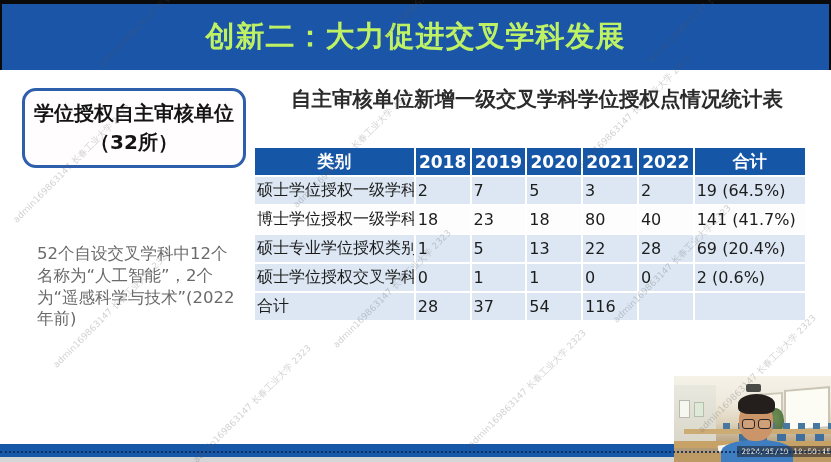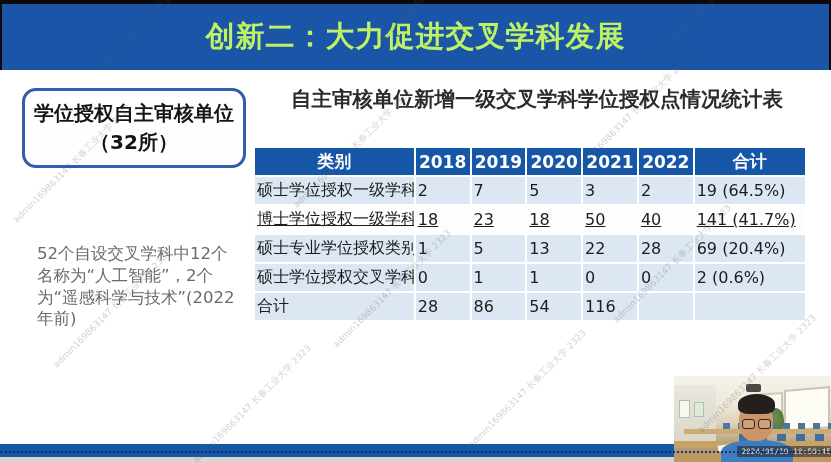--- a/index.html
+++ b/index.html
@@ -40,21 +40,21 @@
   }
   table.stat th{
     background:#1556a6;color:#ffffff;font-size:17px;font-weight:bold;
     height:27px;padding:0;text-align:center;
   }
   table.stat td{
     font-size:16px;color:#1c1c1c;height:27px;padding:0 2px;
     white-space:nowrap;overflow:hidden;
   }
   table.stat tr.alt td{background:#dce7f3;}
-  table.stat tr.plain td{background:#fdfdfd;text-decoration:underline;}
+  table.stat tr.plain td{background:#fdfdfd;}
 
   
   .bottom-blue{position:absolute;left:0;top:444px;width:831px;height:13px;background:#1757a8;}
   .bottom-gray{position:absolute;left:0;top:457px;width:831px;height:5px;background:#d6d6d6;}
   .dotted-line{
     position:absolute;left:0;top:451px;width:831px;height:0;
     border-top:2px dotted rgba(12,40,90,0.85);z-index:60;
   }
 
   
@@ -150,21 +150,21 @@
           <td>5</td>
           <td>3</td>
           <td>2</td>
           <td>19 (64.5%)</td>
         </tr>
         <tr class="plain">
           <td>博士学位授权一级学科</td>
           <td>18</td>
           <td>23</td>
           <td>18</td>
-          <td>50</td>
+          <td>80</td>
           <td>40</td>
           <td>141 (41.7%)</td>
         </tr>
         <tr class="alt">
           <td>硕士专业学位授权类别</td>
           <td>1</td>
           <td>5</td>
           <td>13</td>
           <td>22</td>
           <td>28</td>
@@ -175,21 +175,21 @@
           <td>0</td>
           <td>1</td>
           <td>1</td>
           <td>0</td>
           <td>0</td>
           <td>2 (0.6%)</td>
         </tr>
         <tr class="alt">
           <td>合计</td>
           <td>28</td>
-          <td>86</td>
+          <td>37</td>
           <td>54</td>
           <td>116</td>
           <td></td>
           <td></td>
         </tr>
       </tbody>
   </table>
 
   <div class="bottom-blue"></div>
   <div class="bottom-gray"></div>

